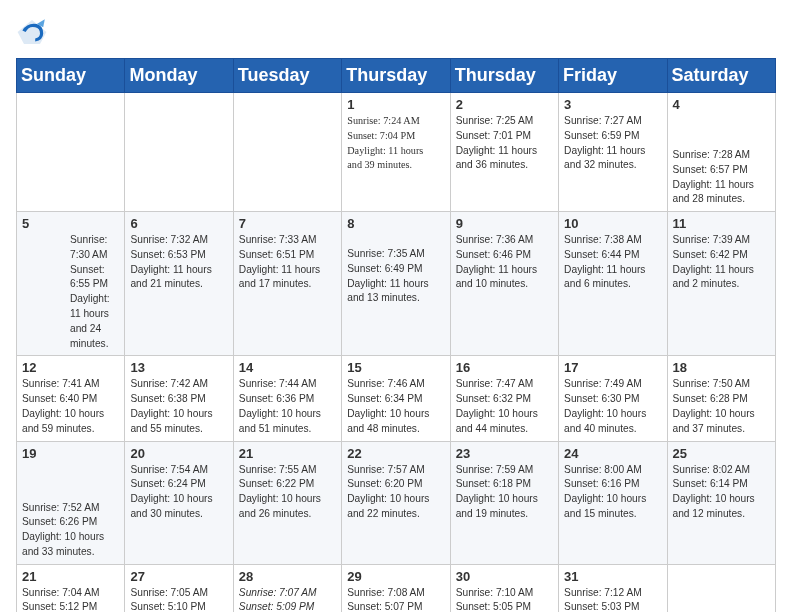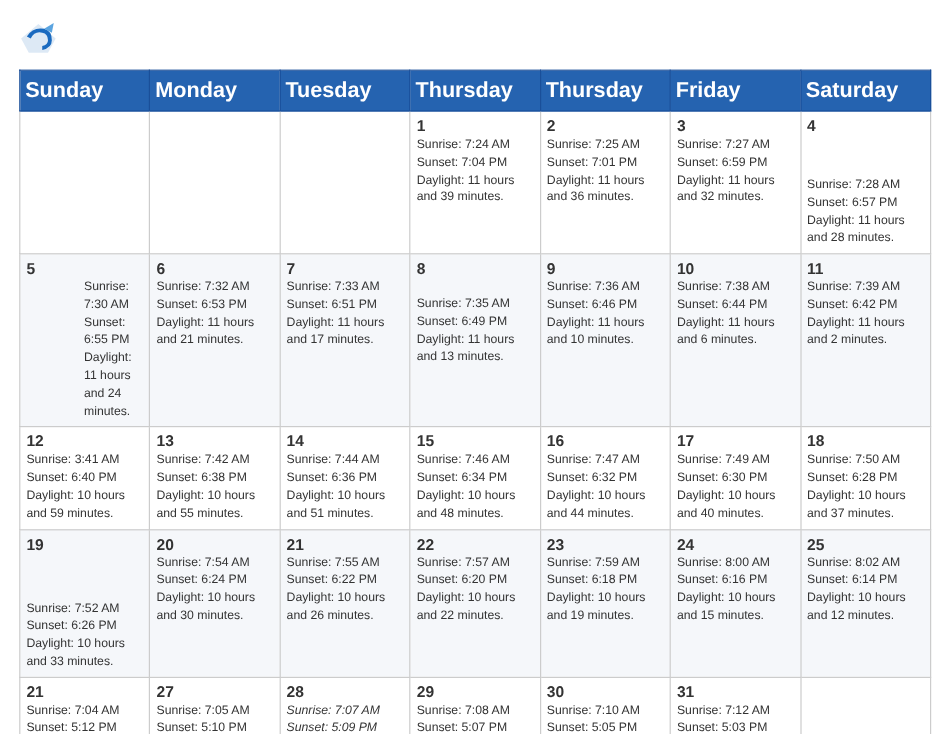--- a/index.html
+++ b/index.html
@@ -126,21 +126,21 @@
         <th>Saturday</th>
       </tr>
   </thead>
   <tbody id="calendar-body">
   <tr>
         <td class="empty-cell"></td>
         <td class="empty-cell"></td>
         <td class="empty-cell"></td>
         <td>
           <div class="day-number">1</div>
-          <div class="cell-content" style="white-space: pre-wrap;">Sunrise: 7:24 AM
+          <div class="cell-content" style="white-space: pre-wrap; font-family: Liberation Serif, serif;">Sunrise: 7:24 AM
 Sunset: 7:04 PM
 Daylight: 11 hours
 and 39 minutes.</div>
         </td>
         <td>
           <div class="day-number">2</div>
           <div class="cell-content" style="white-space: pre-wrap;">Sunrise: 7:25 AM
 Sunset: 7:01 PM
 Daylight: 11 hours
 and 36 minutes.</div>
@@ -207,21 +207,21 @@
           <div class="day-number">11</div>
           <div class="cell-content" style="white-space: pre-wrap;">Sunrise: 7:39 AM
 Sunset: 6:42 PM
 Daylight: 11 hours
 and 2 minutes.</div>
         </td>
       </tr>
       <tr>
         <td>
           <div class="day-number">12</div>
-          <div class="cell-content" style="white-space: pre-wrap;">Sunrise: 3:41 AM
+          <div class="cell-content" style="white-space: pre-wrap;">Sunrise: 7:41 AM
 Sunset: 6:40 PM
 Daylight: 10 hours
 and 59 minutes.</div>
         </td>
         <td>
           <div class="day-number">13</div>
           <div class="cell-content" style="white-space: pre-wrap;">Sunrise: 7:42 AM
 Sunset: 6:38 PM
 Daylight: 10 hours
 and 55 minutes.</div>

